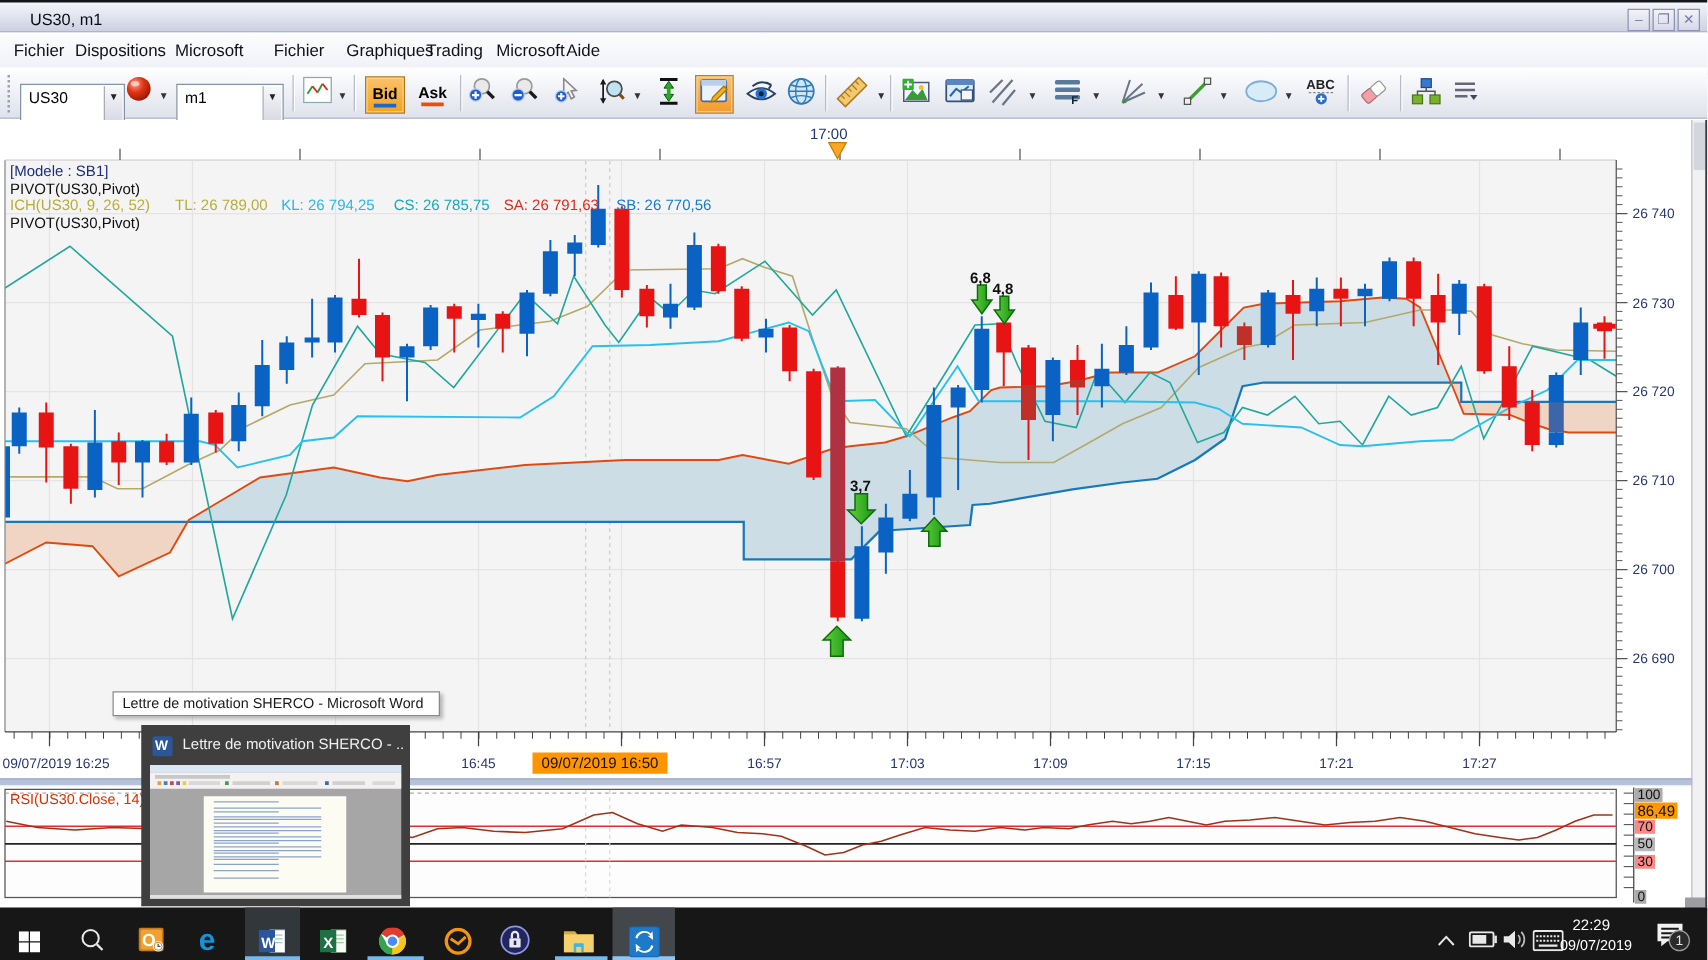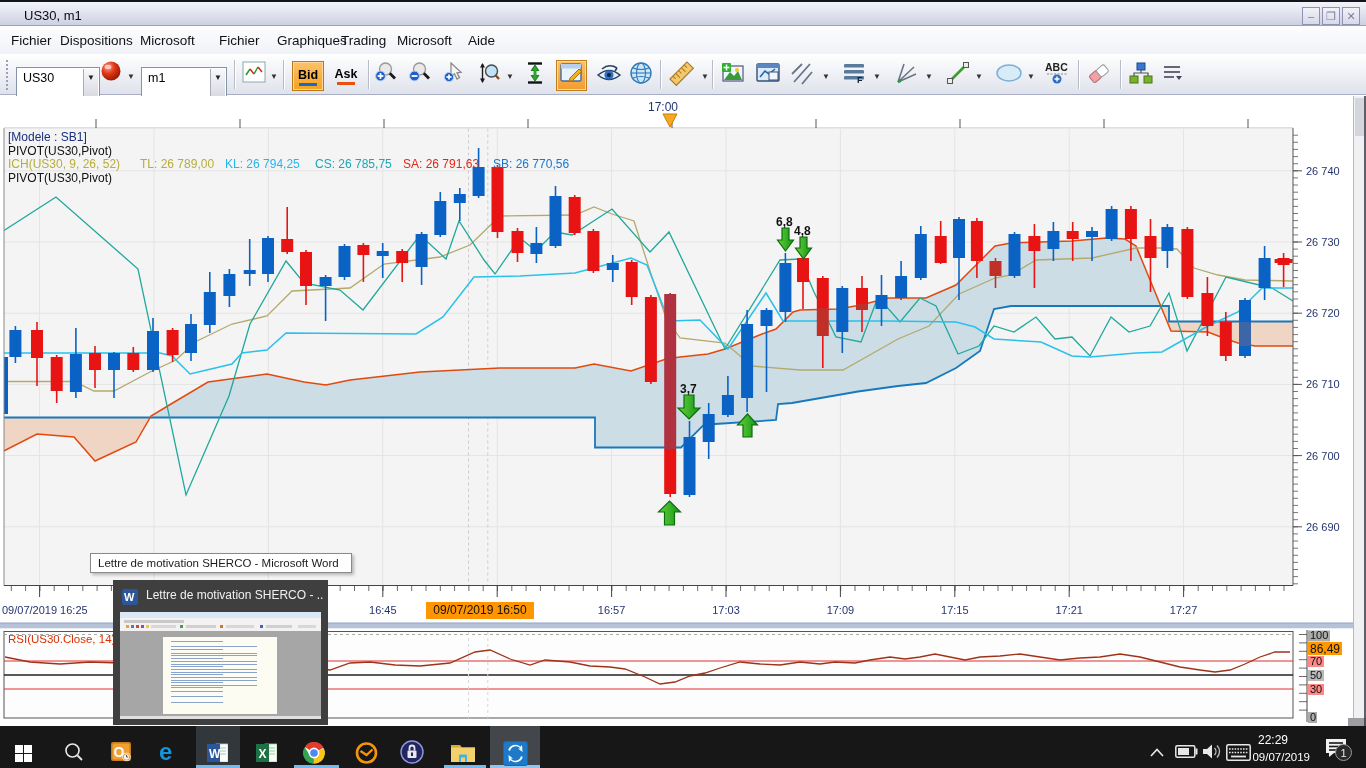--- a/index.html
+++ b/index.html
@@ -24,21 +24,21 @@
 <div class="winbtn" style="left:1342px">✕</div>
 </div>
 <div id="menubar" class="abs">
     <span style="left:11px">Fichier</span>
     <span style="left:60px">Dispositions</span>
     <span style="left:140px">Microsoft</span>
     <span style="left:219px">Fichier</span>
     <span style="left:277px">Graphiques</span>
     <span style="left:341px">Trading</span>
     <span style="left:397px">Microsoft</span>
-    <span style="left:468px">Aide</span>
+    <span style="left:453px">Aide</span>
   </div>
 <div id="toolbar" class="abs">
     <div class="abs" style="left:6px;top:6px;width:3px;height:30px;border-left:2px dotted #9aa0b8"></div>
     <div class="combo" style="left:16px;width:84px">
       <span class="cv">US30</span>
       <span class="ca">▼</span>
     </div>
     <svg class="abs" style="left:100px;top:6px" width="22" height="22" viewBox="0 0 22 22">
       <defs>
         <radialGradient id="ball" cx="0.35" cy="0.3" r="0.8">
@@ -771,20 +771,20 @@
     <path d="M1,6 H5 L10,1.5 V15.5 L5,11 H1 Z" fill="#e8e8e8"></path>
     <path d="M12.5,5 A5,5 0 0 1 12.5,12 M15,2.5 A8.5,8.5 0 0 1 15,14.5" fill="none" stroke="#b8b8b8" stroke-width="1.4"></path>
   </svg>
 <svg class="abs" style="left:1226px;top:744px" width="25" height="17" viewBox="0 0 25 17">
     <rect x="0.8" y="0.8" width="23.4" height="15.4" rx="1.5" fill="none" stroke="#e8e8e8" stroke-width="1.5"></rect>
     <line x1="3" y1="5" x2="22" y2="5" stroke="#e8e8e8" stroke-width="1.6" stroke-dasharray="1.6,1.2"></line>
     <line x1="3" y1="8.5" x2="22" y2="8.5" stroke="#e8e8e8" stroke-width="1.6" stroke-dasharray="1.6,1.2"></line>
     <line x1="5" y1="12.5" x2="20" y2="12.5" stroke="#e8e8e8" stroke-width="1.8"></line>
   </svg>
 <div class="abs" style="left:1258px;top:733px;width:40px;height:12px;color:#fff;font-size:12px;white-space:nowrap">22:29</div>
-<div class="abs" style="left:1248px;top:751px;width:62px;height:12px;color:#fff;font-size:11.5px;text-align:right;white-space:nowrap">09/07/2019</div>
+<div class="abs" style="left:1248px;top:751px;width:62px;height:12px;color:#fff;font-size:11.5px;white-space:nowrap">09/07/2019</div>
 <svg class="abs" style="left:1324px;top:737px" width="26" height="24" viewBox="0 0 26 24">
     <path d="M2,2 H22 V16 H10 L5,20 V16 H2 Z" fill="#f2f2f2"></path>
     <line x1="5" y1="6" x2="19" y2="6" stroke="#171717" stroke-width="1.6"></line>
     <line x1="5" y1="9.5" x2="19" y2="9.5" stroke="#171717" stroke-width="1.6"></line>
     <line x1="5" y1="13" x2="14" y2="13" stroke="#171717" stroke-width="1.6"></line>
   </svg>
 <div class="abs" style="left:1335px;top:744px;width:17px;height:17px;border:1.5px solid #9a9a9a;border-radius:50%;color:#e8e8e8;font-size:11px;text-align:center;line-height:16px;background:#2a2a2a">1</div>
 <style>.ax{font-size:11px;fill:#25356f}.it{font-size:12px}.blab{font-size:12px;fill:#111;font-weight:bold}</style>
 </body></html>

